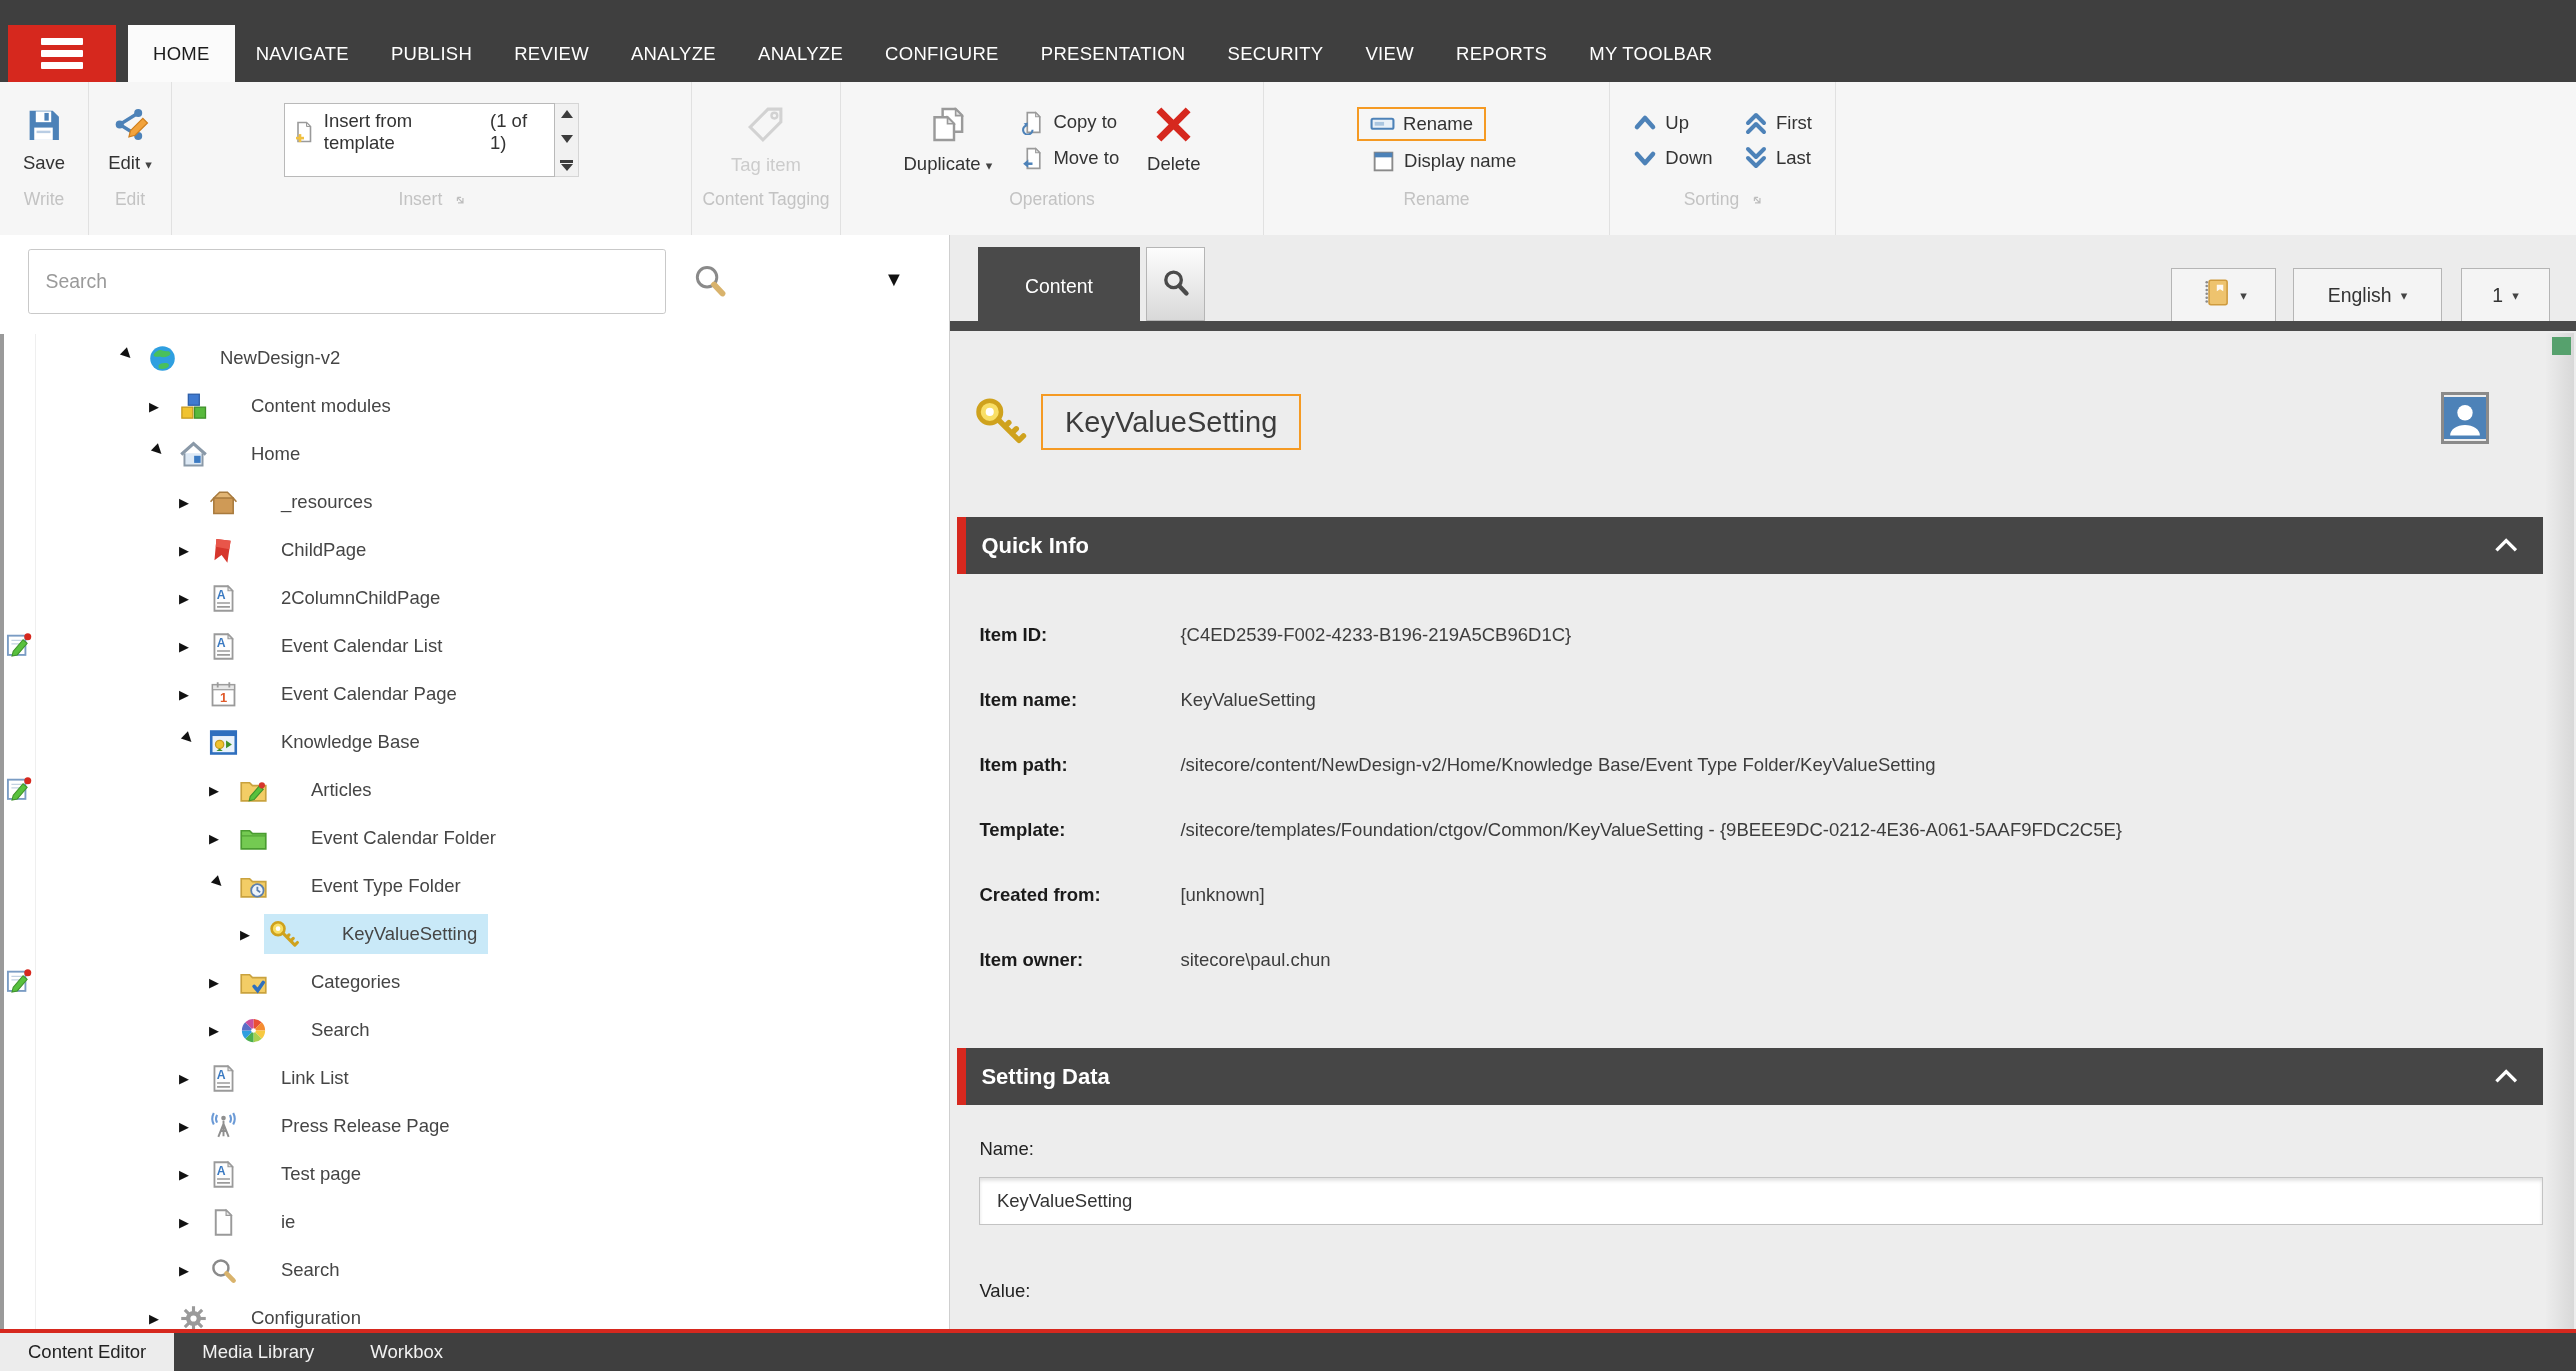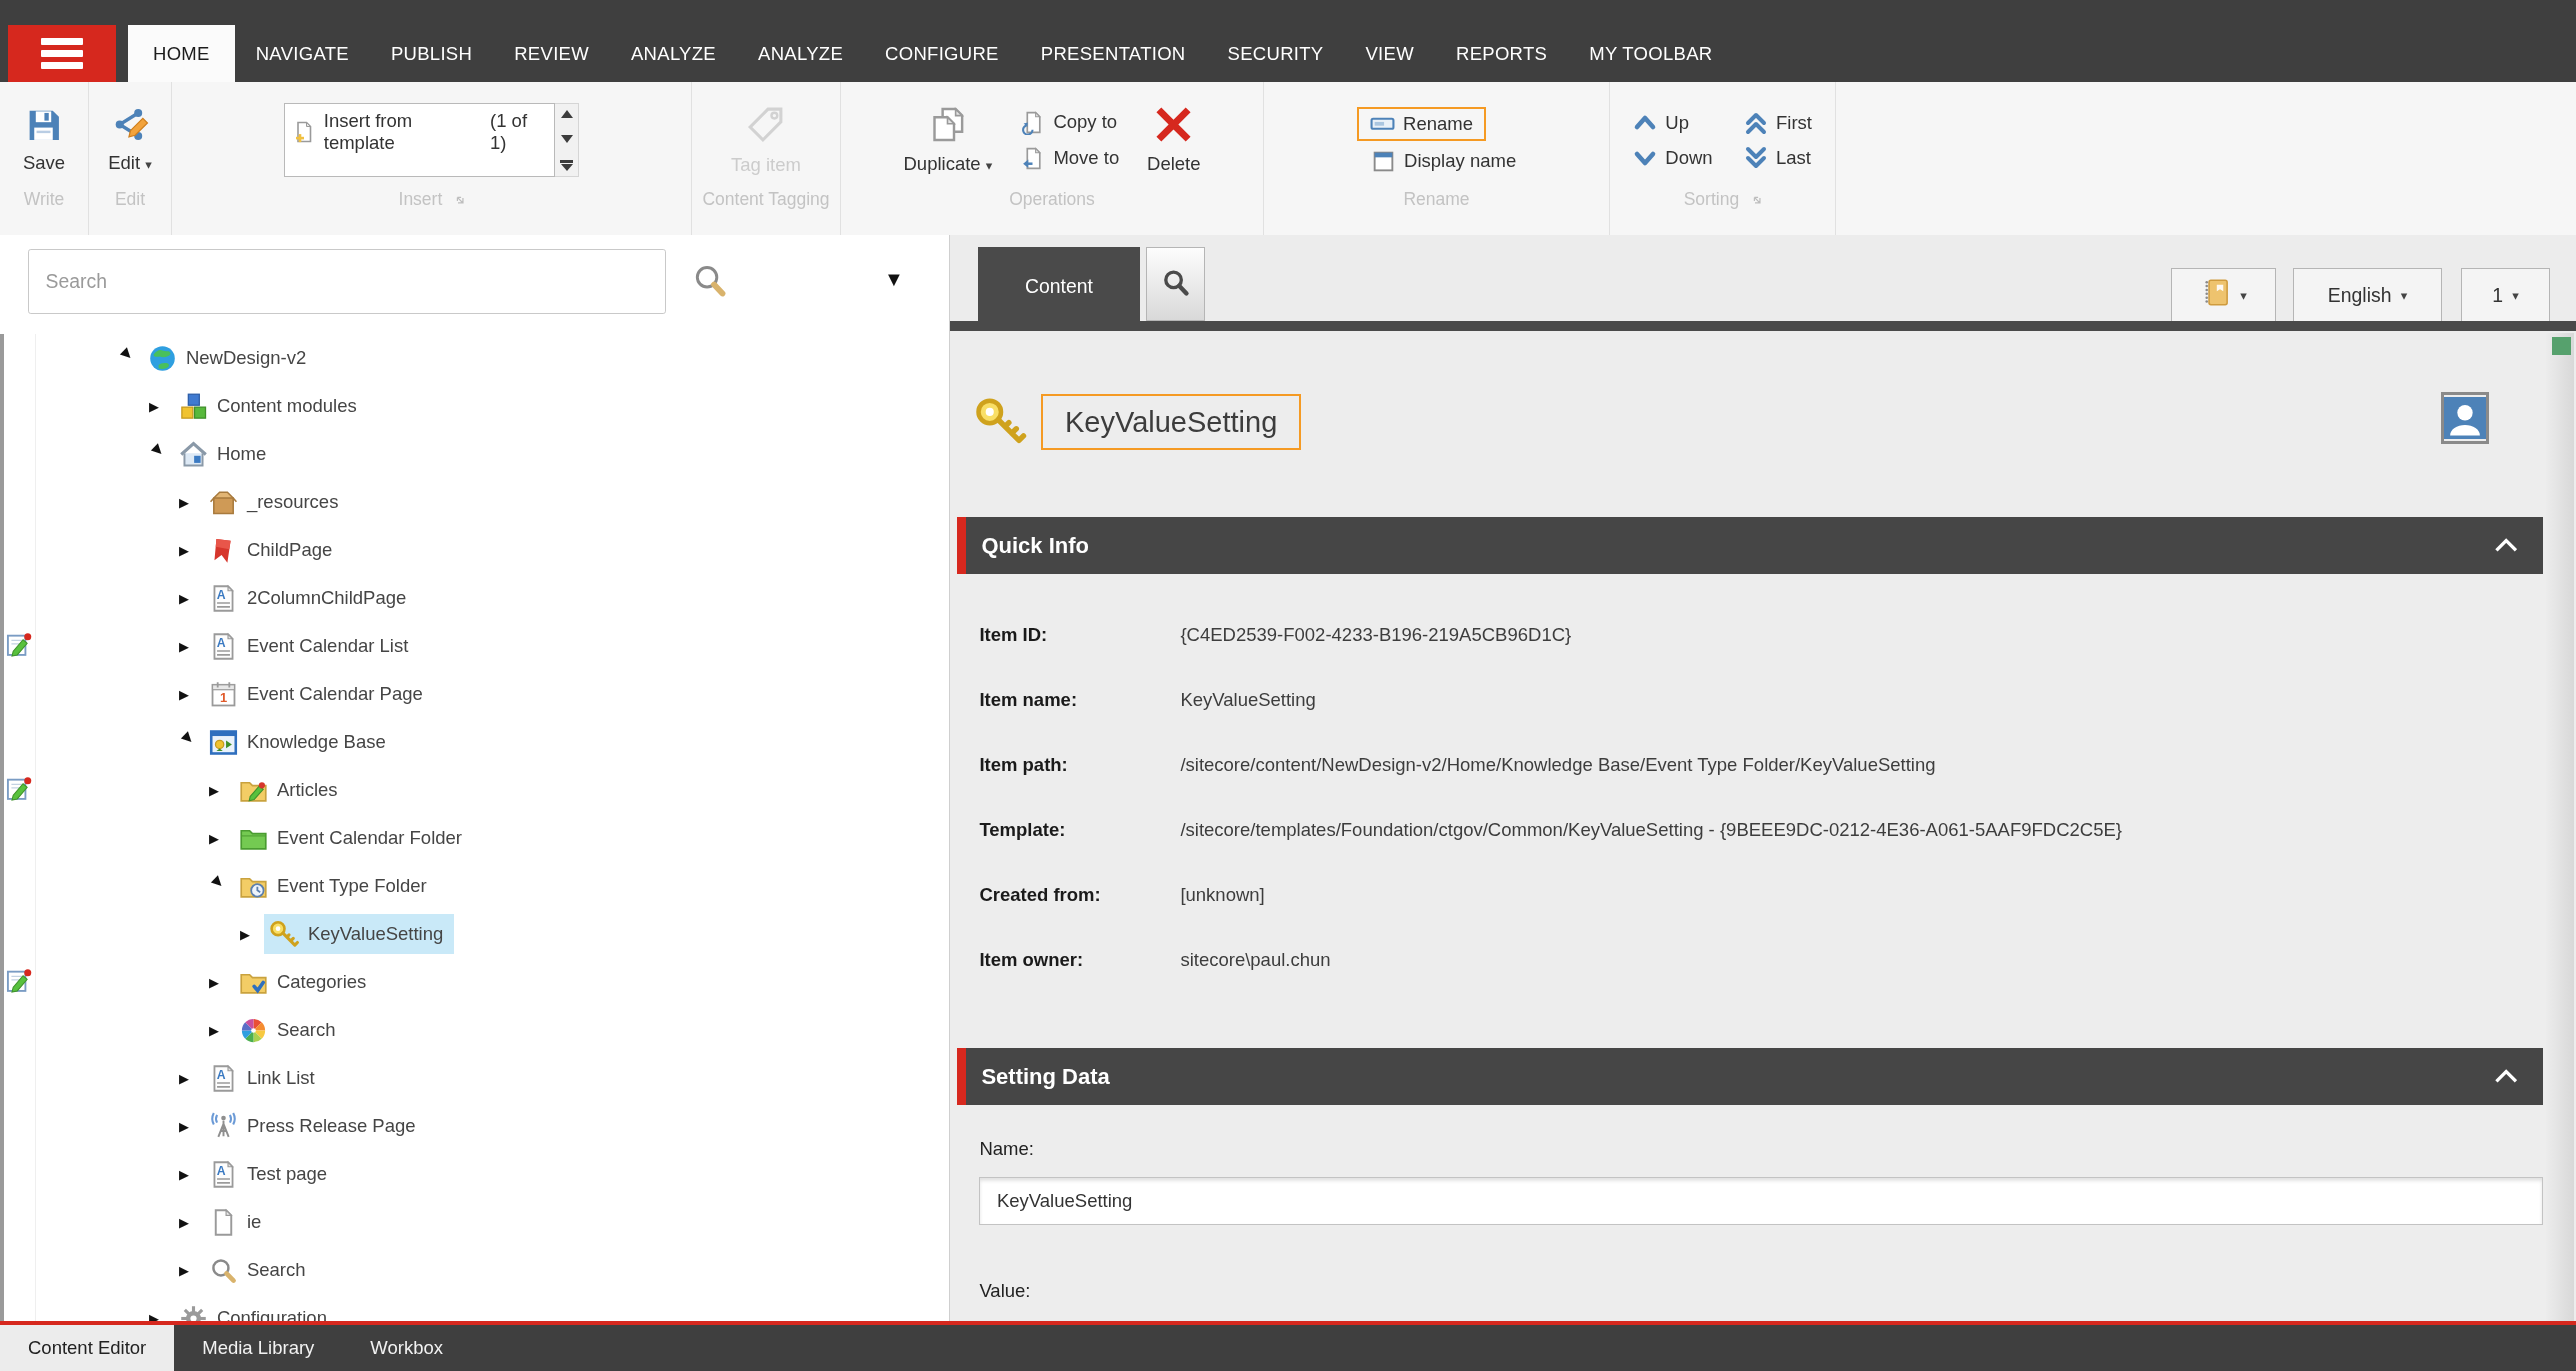--- a/index.html
+++ b/index.html
@@ -46,21 +46,21 @@
   #search-go{position:absolute;left:690px;top:26px;cursor:pointer;}
   #search-caret{position:absolute;left:884px;top:33px;font-size:20px;color:#111;cursor:pointer;}
   #tree{position:absolute;left:0;top:99px;right:0;bottom:0;overflow:hidden;}
   #tree-edge{position:absolute;left:0;top:0;bottom:0;width:3.7px;background:#9a9a9a;}
   #gutter-line{position:absolute;left:35px;top:0;bottom:0;width:0.9px;background:#efefef;}
   .tree-row{position:relative;height:48px;display:flex;align-items:center;cursor:pointer;}
   .expand{width:24px;font-size:13px;color:#111;flex:0 0 24px;}
   .expand.expanded{transform:rotate(45deg) translate(1.8px,-1.8px);}
   .tree-icon{width:31px;height:31px;margin-right:8.3px;flex:0 0 31px;}
   .tree-icon svg{width:31px;height:31px;display:block;}
-  .row-core{display:flex;align-items:center;padding:4.6px 11px 4.6px 4.6px;}
+  .row-core{display:flex;align-items:center;padding:4.6px 11px 4.6px 4.6px;gap:34px;}
   .row-core.selected{background:#c9e9f8;}
   .tree-label{font-size:18.5px;color:#454545;white-space:nowrap;}
   .gutter-ic{position:absolute;left:4.6px;top:9.2px;width:28px;height:28px;}
   .gutter-ic svg{width:28px;height:28px;display:block;}
   
   #content-pane{left:950px;top:235px;width:1626px;height:1136px;background:#ededed;}
   #ct-tabrow{position:absolute;left:0;top:0;width:100%;height:89px;background:#ececec;}
   #content-tab{position:absolute;left:28px;top:12px;width:162px;height:78px;background:#4a4a4a;color:#fff;
                display:flex;align-items:center;justify-content:center;font-size:19.4px;cursor:pointer;}
   #ct-search-btn{position:absolute;left:196px;top:12px;width:57px;height:72px;border:0.9px solid #b5b5b5;
@@ -90,21 +90,21 @@
   .qi-fields{padding:50px 0 0 22px;}
   .f-row{height:65px;display:flex;align-items:flex-start;font-size:18.5px;}
   .f-label{width:201px;font-weight:bold;color:#1a1a1a;flex:0 0 201px;}
   .f-value{color:#3d3d3d;}
   .sd-body{padding:33px 0 0 22px;}
   .sd-label{font-size:18.5px;color:#222;}
   #name-input{margin-top:16.6px;width:100%;height:48px;border:0.9px solid #c3c3c3;box-shadow:inset 0 2.8px 3.7px rgba(0,0,0,.12);
               font-size:18.5px;color:#333;padding:0 16.6px;box-sizing:border-box;font-family:inherit;background:#fff;}
   #value-label{margin-top:55px;}
   
-  #statusbar{left:0;bottom:0;width:2576px;height:50px;background:#3f3f3f;border-top:4.6px solid #d6281e;
+  #statusbar{left:0;bottom:0;width:2576px;height:42px;background:#3f3f3f;border-top:4.6px solid #d6281e;
              box-sizing:border-box;display:flex;align-items:stretch;z-index:5;}
   .status-tab{display:flex;align-items:center;padding:0 28px;color:#f2f2f2;font-size:18.5px;cursor:pointer;}
   .status-tab.active{background:#ececec;color:#222;}
 </style>
 </head>
 <body>
 
 <div id="menubar" class="abs">
   <div id="hamburger">
     <span class="bar"></span>

